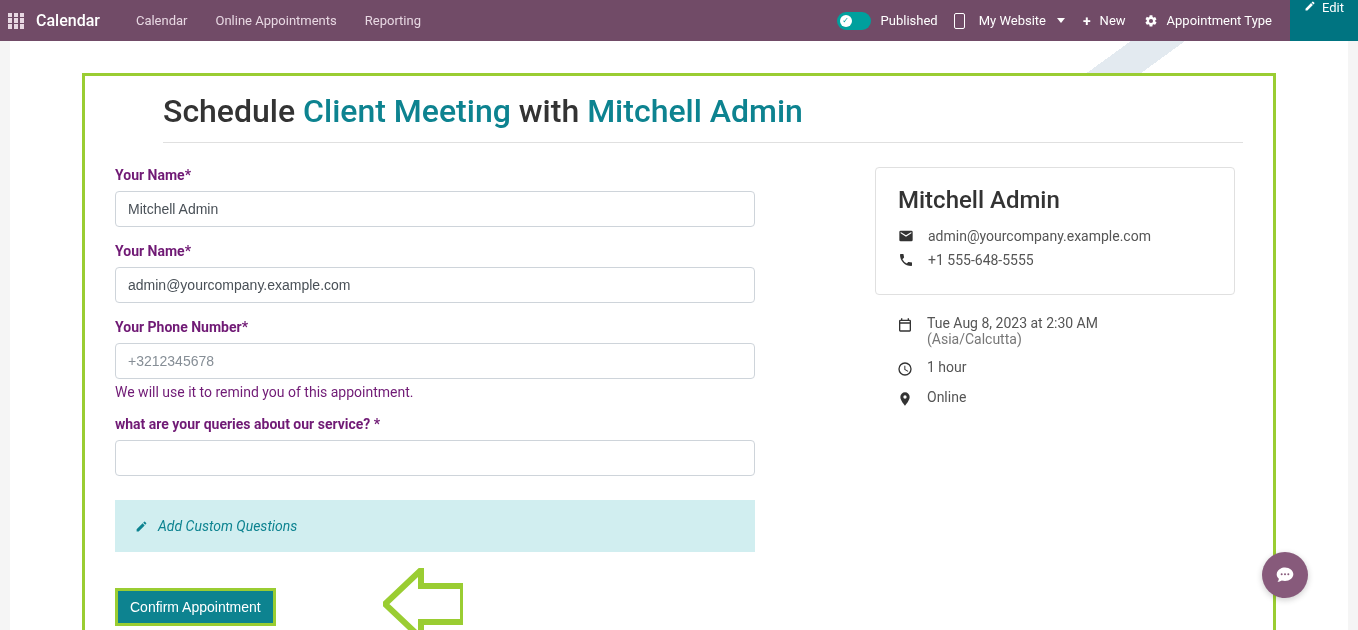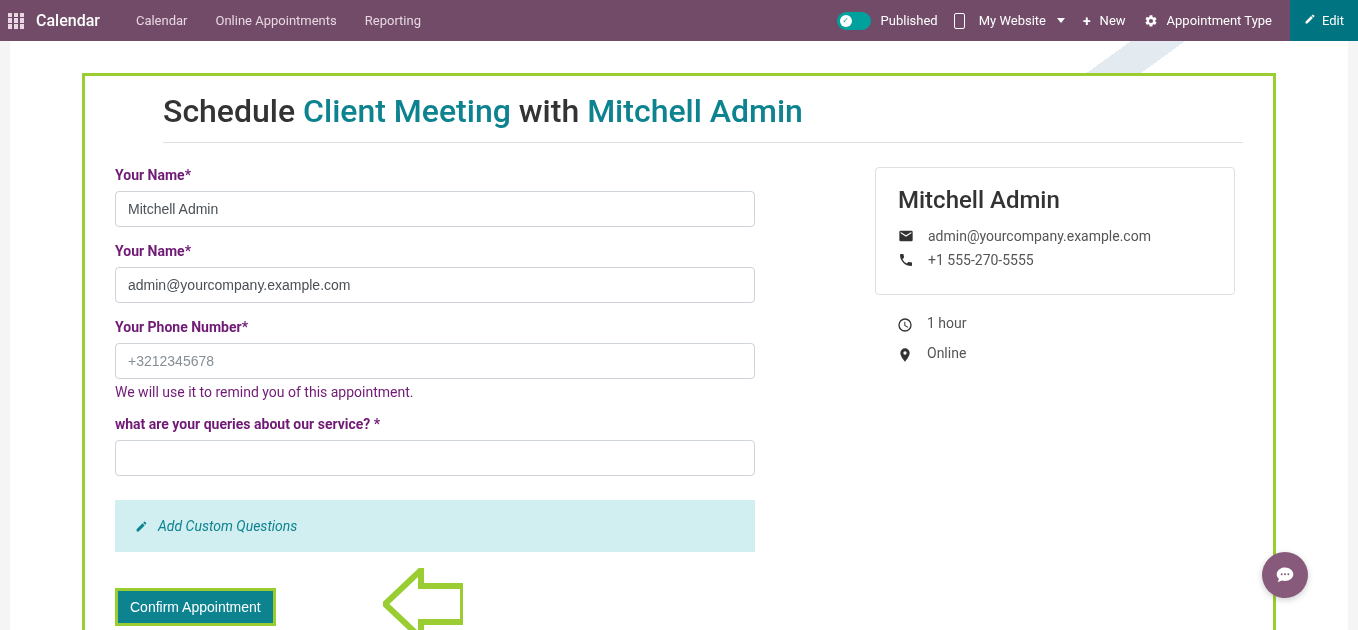--- a/index.html
+++ b/index.html
@@ -101,21 +101,20 @@
       margin-left: 2px;
     }
     .plus-icon { font-size: 14px; font-weight: bold; }
     .gear-icon svg { width: 14px; height: 14px; fill: #fff; }
     .edit-btn {
       background: #007481;
       color: #fff;
       padding: 0 14px;
       height: 41px;
       display: flex;
-      align-items: center;
       gap: 6px;
       cursor: pointer;
       margin: 0 -8px 0 4px;
       font-size: 13px;
     }
     .pencil-icon svg { width: 12px; height: 12px; fill: #fff; }
     
     
     .content-wrapper {
       background: #fff;
@@ -409,25 +408,34 @@
             <div class="contact-row">
               <svg viewBox="0 0 24 24">
                   <path d="M20 4H4a2 2 0 0 0-2 2v12a2 2 0 0 0 2 2h16a2 2 0 0 0 2-2V6a2 2 0 0 0-2-2zm0 4-8 5-8-5V6l8 5 8-5v2z"></path>
                 </svg>
               <span>admin@yourcompany.example.com</span>
             </div>
             <div class="contact-row">
               <svg viewBox="0 0 24 24">
                   <path d="M6.62 10.79a15.05 15.05 0 0 0 6.59 6.59l2.2-2.2a1 1 0 0 1 1.02-.24c1.12.37 2.33.57 3.57.57a1 1 0 0 1 1 1V20a1 1 0 0 1-1 1C10.61 21 3 13.39 3 4a1 1 0 0 1 1-1h3.5a1 1 0 0 1 1 1c0 1.25.2 2.45.57 3.57a1 1 0 0 1-.25 1.02l-2.2 2.2z"></path>
                 </svg>
-              <span>+1 555-270-5555</span>
+              <span>+1 555-648-5555</span>
             </div>
           </div>
 
           <div class="side-info">
+            <div class="info-row">
+              <svg viewBox="0 0 24 24">
+                  <path d="M19 4h-1V2h-2v2H8V2H6v2H5a2 2 0 0 0-2 2v14a2 2 0 0 0 2 2h14a2 2 0 0 0 2-2V6a2 2 0 0 0-2-2zm0 16H5V10h14v10zM5 8V6h14v2H5z"></path>
+                </svg>
+              <div>
+                <div>Tue Aug 8, 2023 at 2:30 AM</div>
+                <div class="info-sub">(Asia/Calcutta)</div>
+              </div>
+            </div>
             <div class="info-row">
               <svg viewBox="0 0 24 24">
                   <path d="M12 2a10 10 0 1 0 10 10A10 10 0 0 0 12 2zm0 18a8 8 0 1 1 8-8 8 8 0 0 1-8 8zm.5-13H11v6l5.25 3.15.75-1.23-4.5-2.67z"></path>
                 </svg>
               <span>1 hour</span>
             </div>
             <div class="info-row">
               <svg viewBox="0 0 24 24">
                   <path d="M12 2a7 7 0 0 0-7 7c0 5.25 7 13 7 13s7-7.75 7-13a7 7 0 0 0-7-7zm0 9.5A2.5 2.5 0 1 1 14.5 9 2.5 2.5 0 0 1 12 11.5z"></path>
                 </svg>

